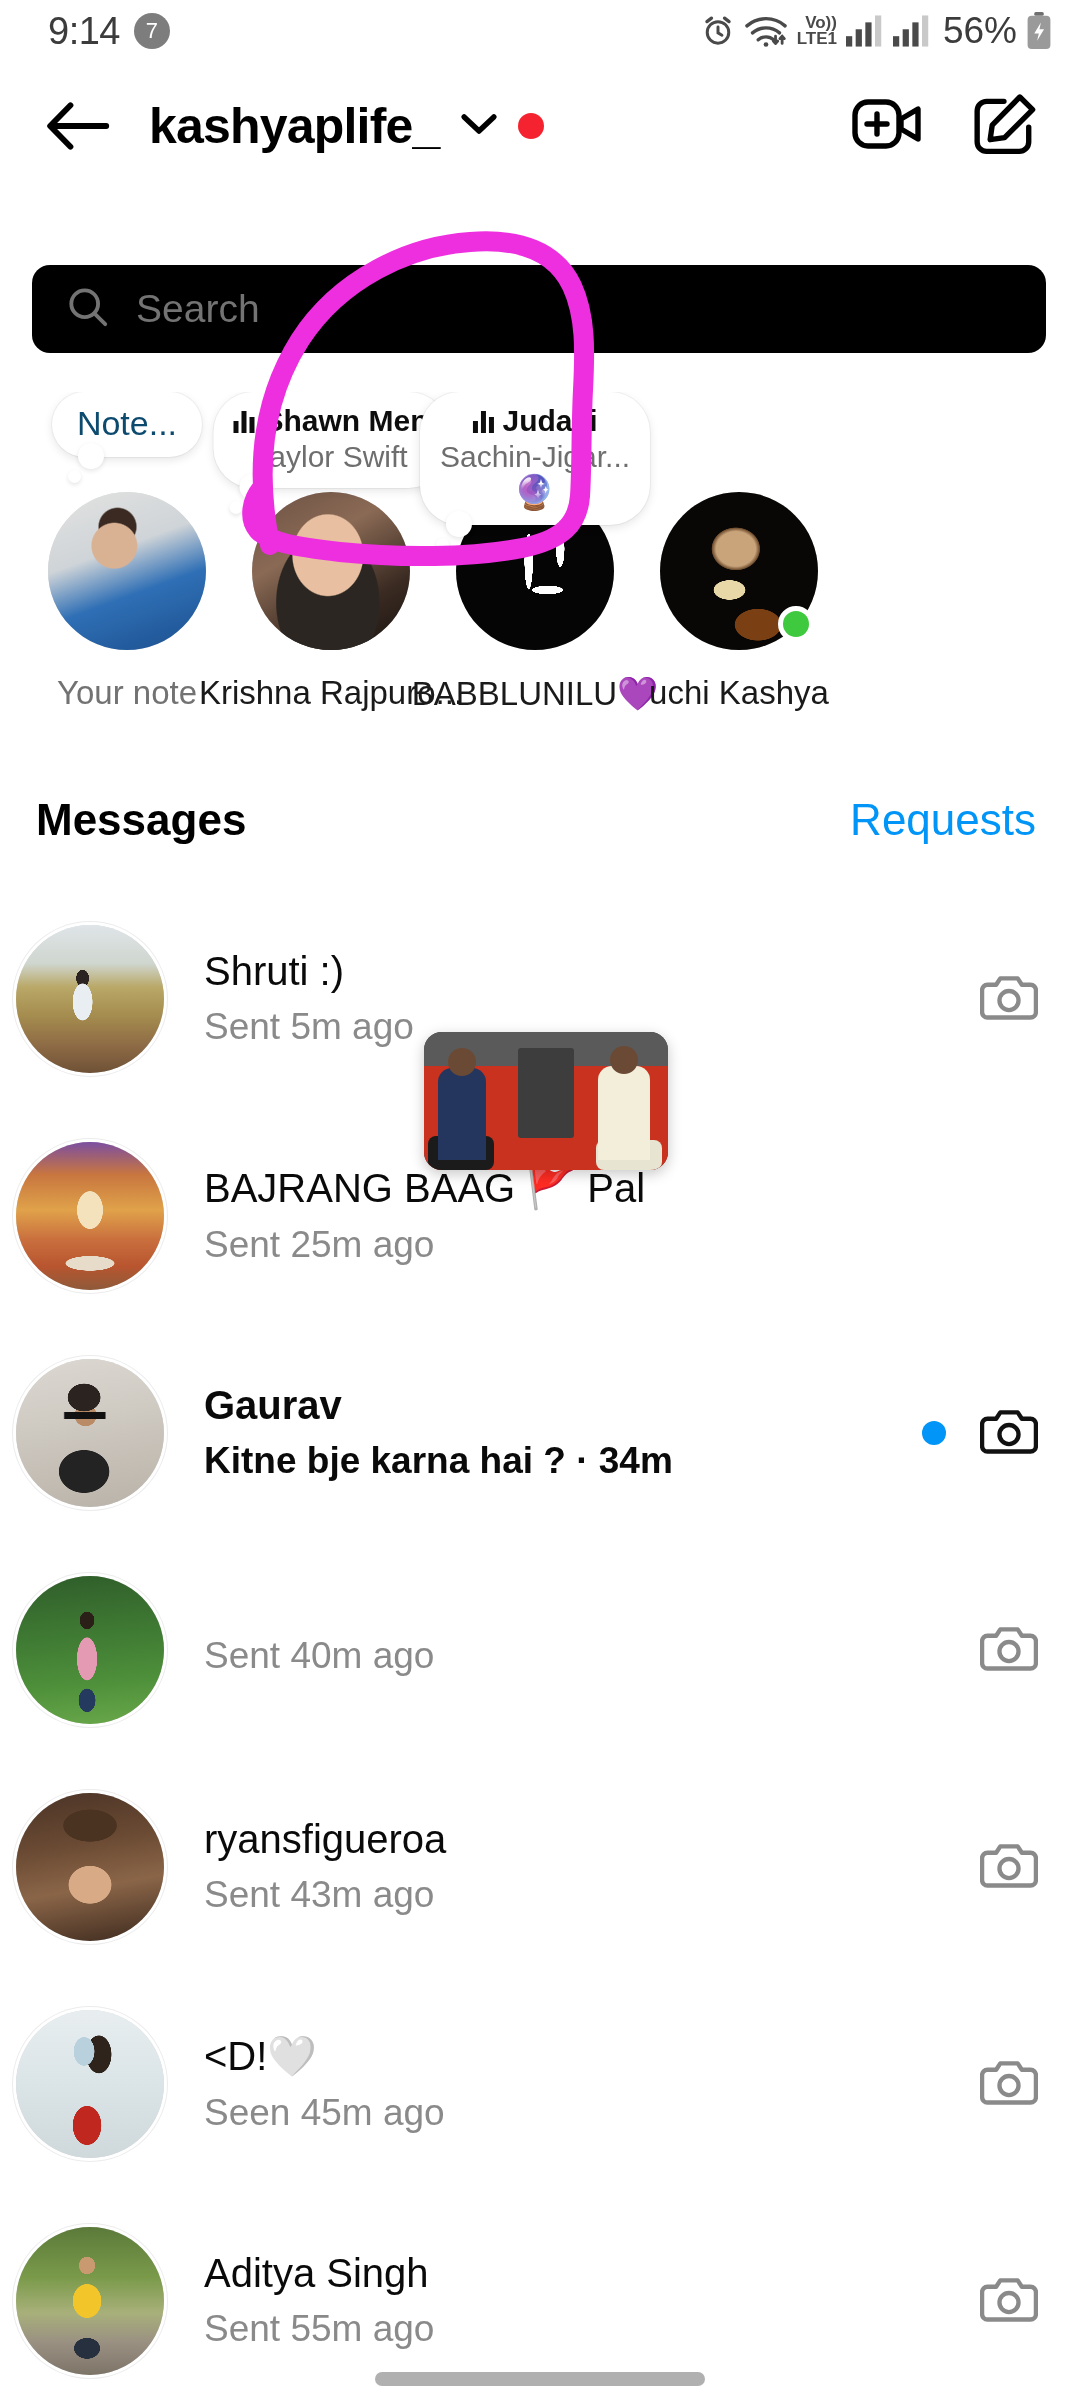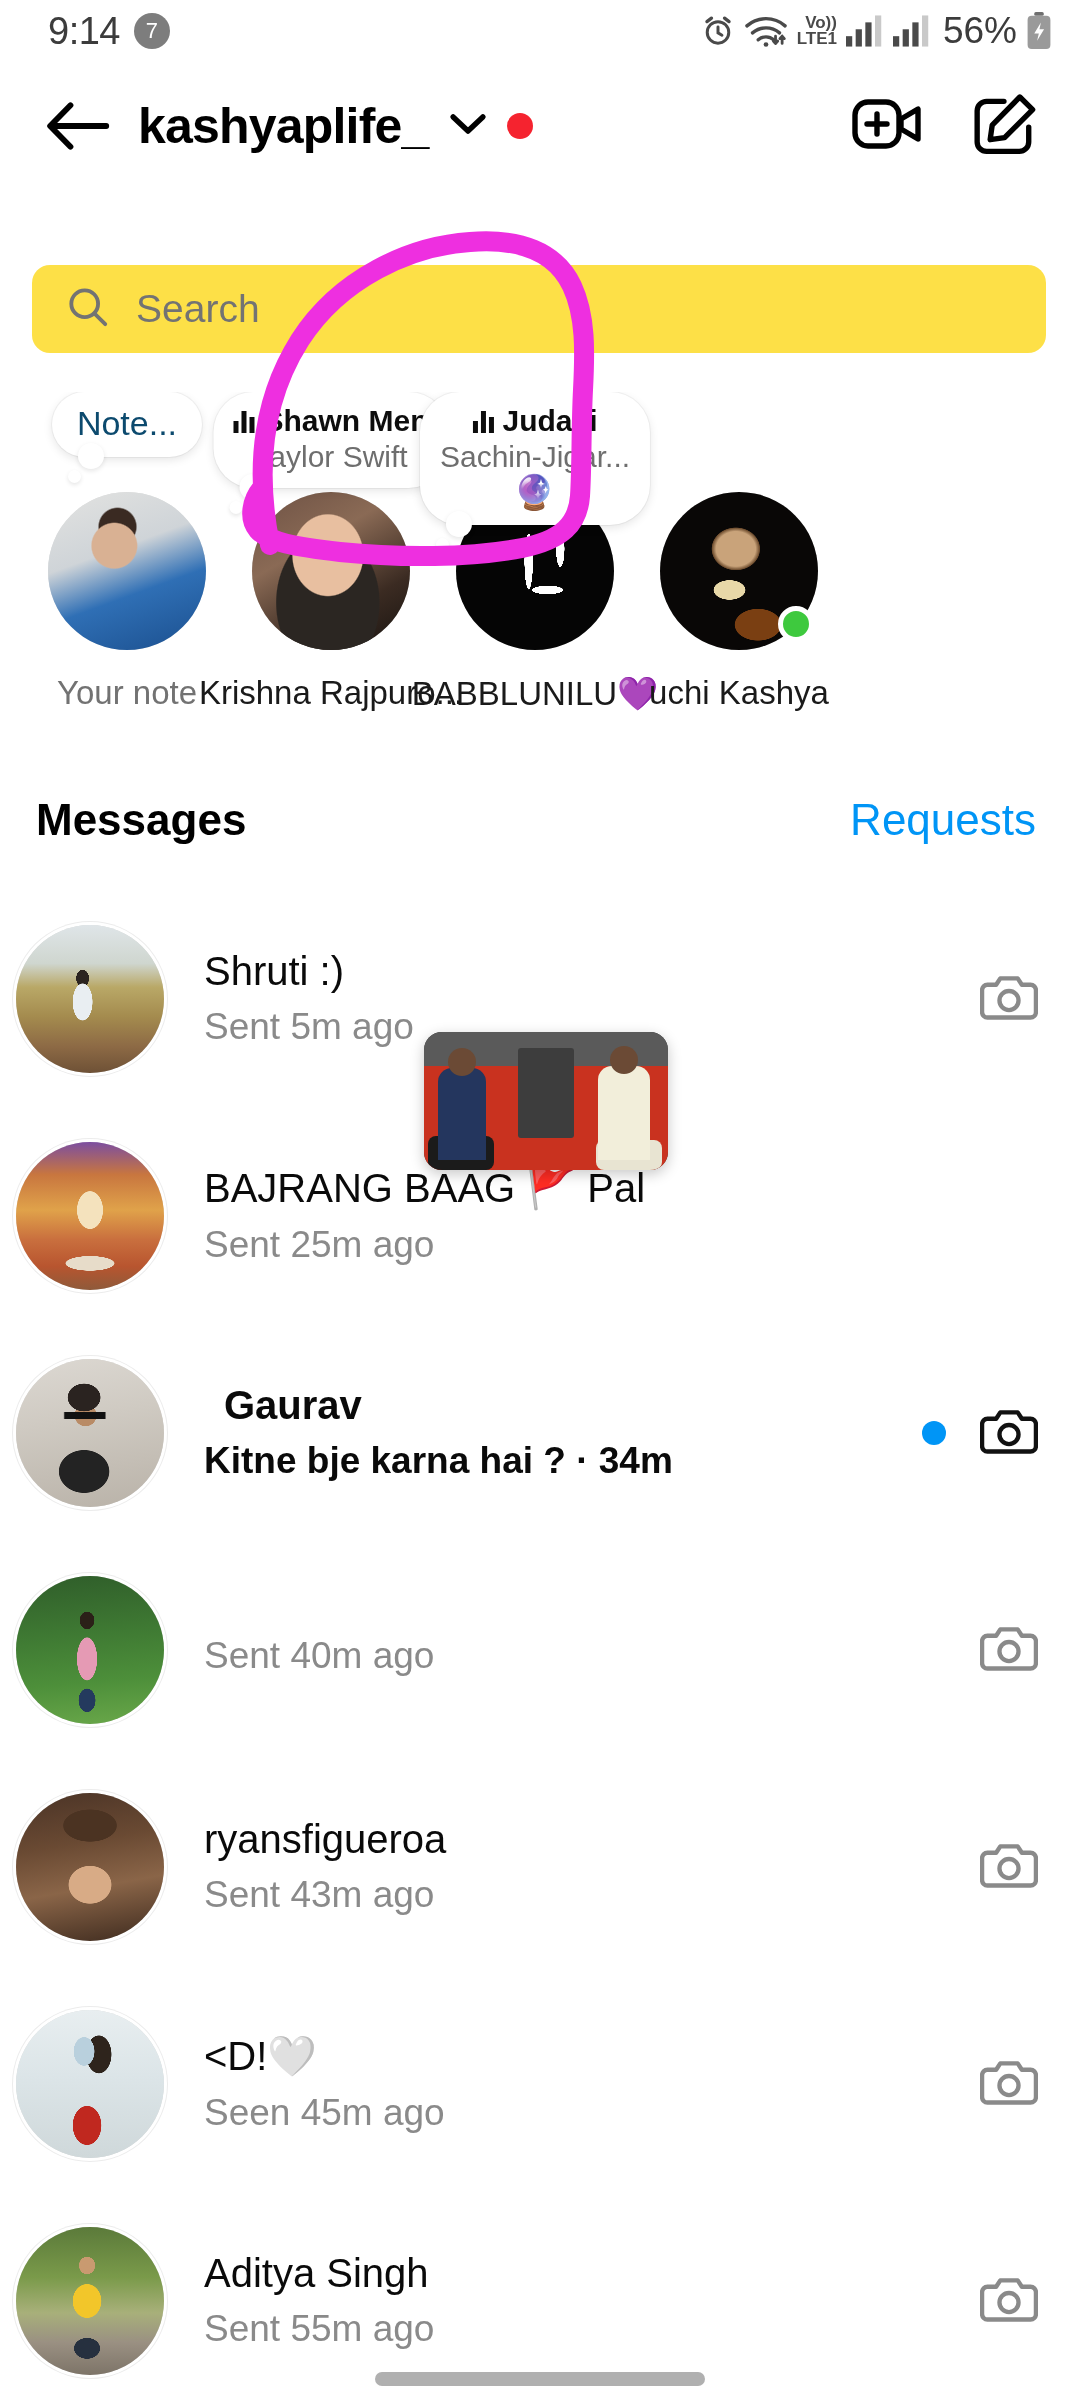--- a/index.html
+++ b/index.html
@@ -25,35 +25,35 @@
   .sb-right { margin-left: auto; display: flex; align-items: center; gap: 9px; }
   .sb-right svg { display: block; }
   .sb-volte { display: flex; flex-direction: column; align-items: flex-end; line-height: 0.92; color: #4a4a4a; }
   .sb-volte .v1 { font-size: 17px; font-weight: bold; }
   .sb-volte .v2 { font-size: 17px; font-weight: bold; }
   .sb-batt { font-size: 37px; color: #3c3c3c; margin-left: 3px; }
 
   
   .header {
     position: absolute; top: 62px; left: 0; width: 1080px; height: 128px;
-    display: flex; align-items: center; padding: 0 42px 0 40px;
+    display: flex; align-items: center; padding: 0 42px 0 40px; gap: 11px;
   }
   .back-btn { width: 76px; height: 76px; display: flex; align-items: center; justify-content: center; }
   .title-wrap { display: flex; align-items: center; gap: 20px; margin-left: 22px; }
   .title {
     font-size: 50px; font-weight: bold; color: #000; letter-spacing: -0.8px;
   }
   .red-dot { width: 26px; height: 26px; border-radius: 50%; background: #f5232f; }
   .hdr-actions { margin-left: auto; display: flex; align-items: center; gap: 48px; }
 
   
   .searchbar {
     position: absolute; top: 265px; left: 32px;
     width: 1014px; height: 88px; border-radius: 18px;
-    background: #fde047; display: flex; align-items: center; padding: 0 34px; gap: 26px;
+    background: #000000; display: flex; align-items: center; padding: 0 34px; gap: 26px;
   }
   .search-placeholder { font-size: 39px; color: #737373; }
 
   
   .stories {
     position: absolute; top: 392px; left: 0; width: 1080px; height: 330px;
     display: flex; align-items: flex-start; padding-left: 34px; gap: 18px;
     overflow: hidden;
   }
   .story { position: relative; width: 186px; flex: 0 0 186px; }
@@ -111,21 +111,21 @@
   .msgrow {
     display: flex; align-items: center; height: 217px; padding: 0 42px 0 16px; position: relative;
   }
   .m-avatar {
     width: 148px; height: 148px; border-radius: 50%; overflow: hidden;
     flex: 0 0 148px; background: #d9d9d9; position: relative;
     box-shadow: 0 0 0 3px #fff, 0 0 0 4px #ececec;
   }
   .m-body { margin-left: 40px; flex: 1; min-width: 0; }
   .m-name { font-size: 40px; color: #0a0a0a; white-space: nowrap; overflow: hidden; }
-  .m-name.bold { font-weight: bold; margin-left: 20px; }
+  .m-name.bold { font-weight: bold; }
   .m-sub { font-size: 37px; color: #8a8a8a; margin-top: 12px; white-space: nowrap; }
   .m-sub.bold { color: #0a0a0a; font-weight: bold; }
   .m-right { margin-left: auto; display: flex; align-items: center; gap: 34px; }
   .unread-dot { width: 24px; height: 24px; border-radius: 50%; background: #0095f6; }
 
   
   .video-pip {
     position: absolute; left: 424px; top: 1032px; width: 244px; height: 138px;
     border-radius: 18px; overflow: hidden; box-shadow: 0 4px 14px rgba(0,0,0,0.22);
     z-index: 40; background: #3a3a3a;

